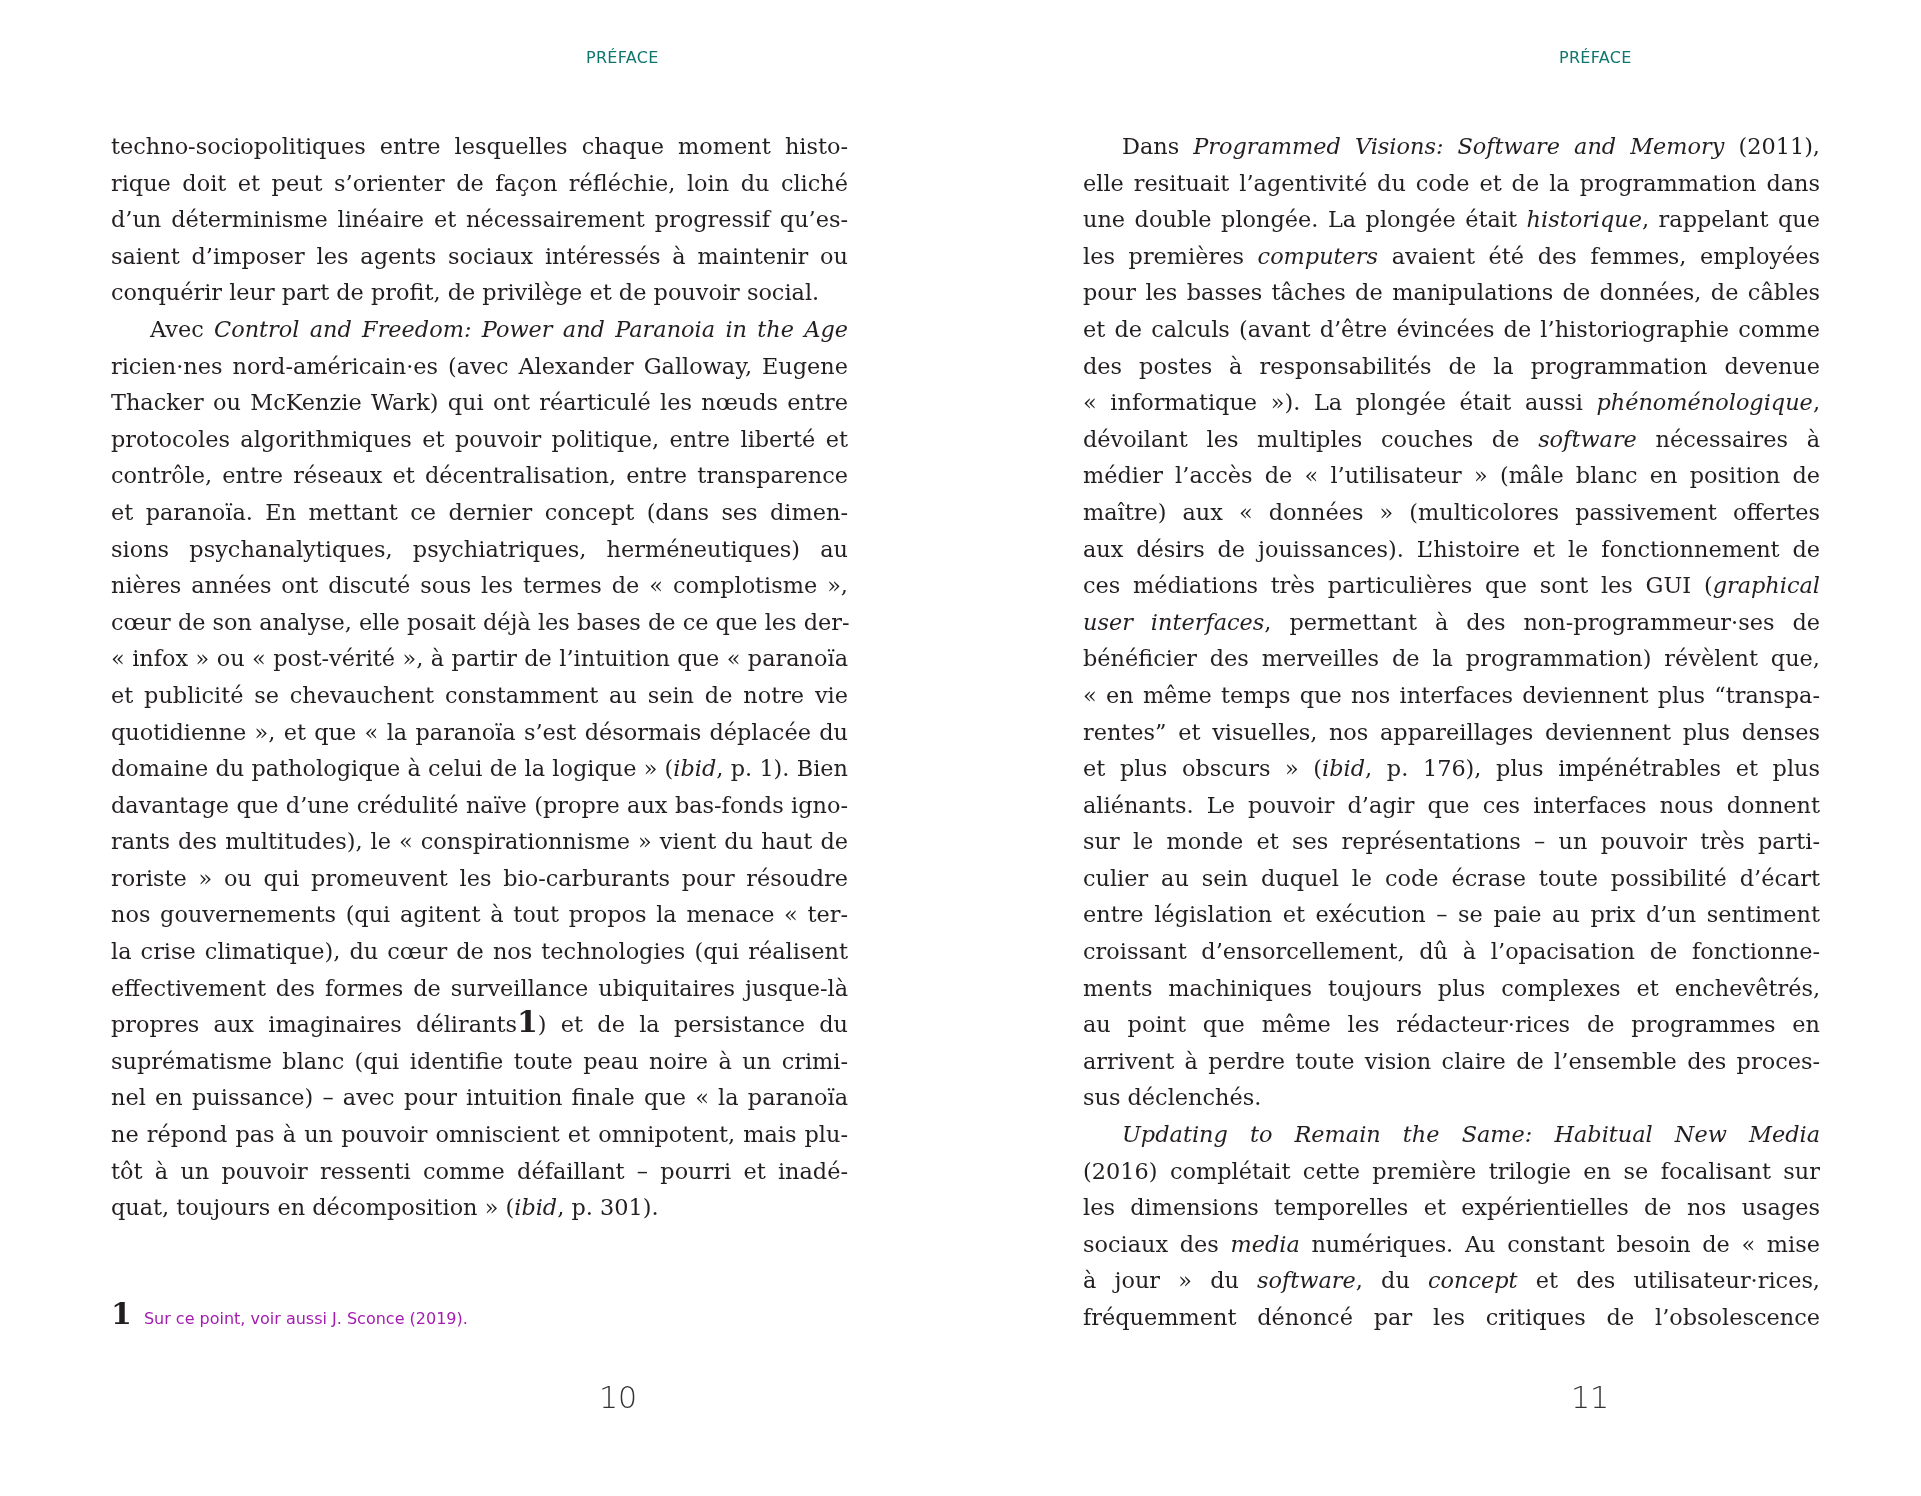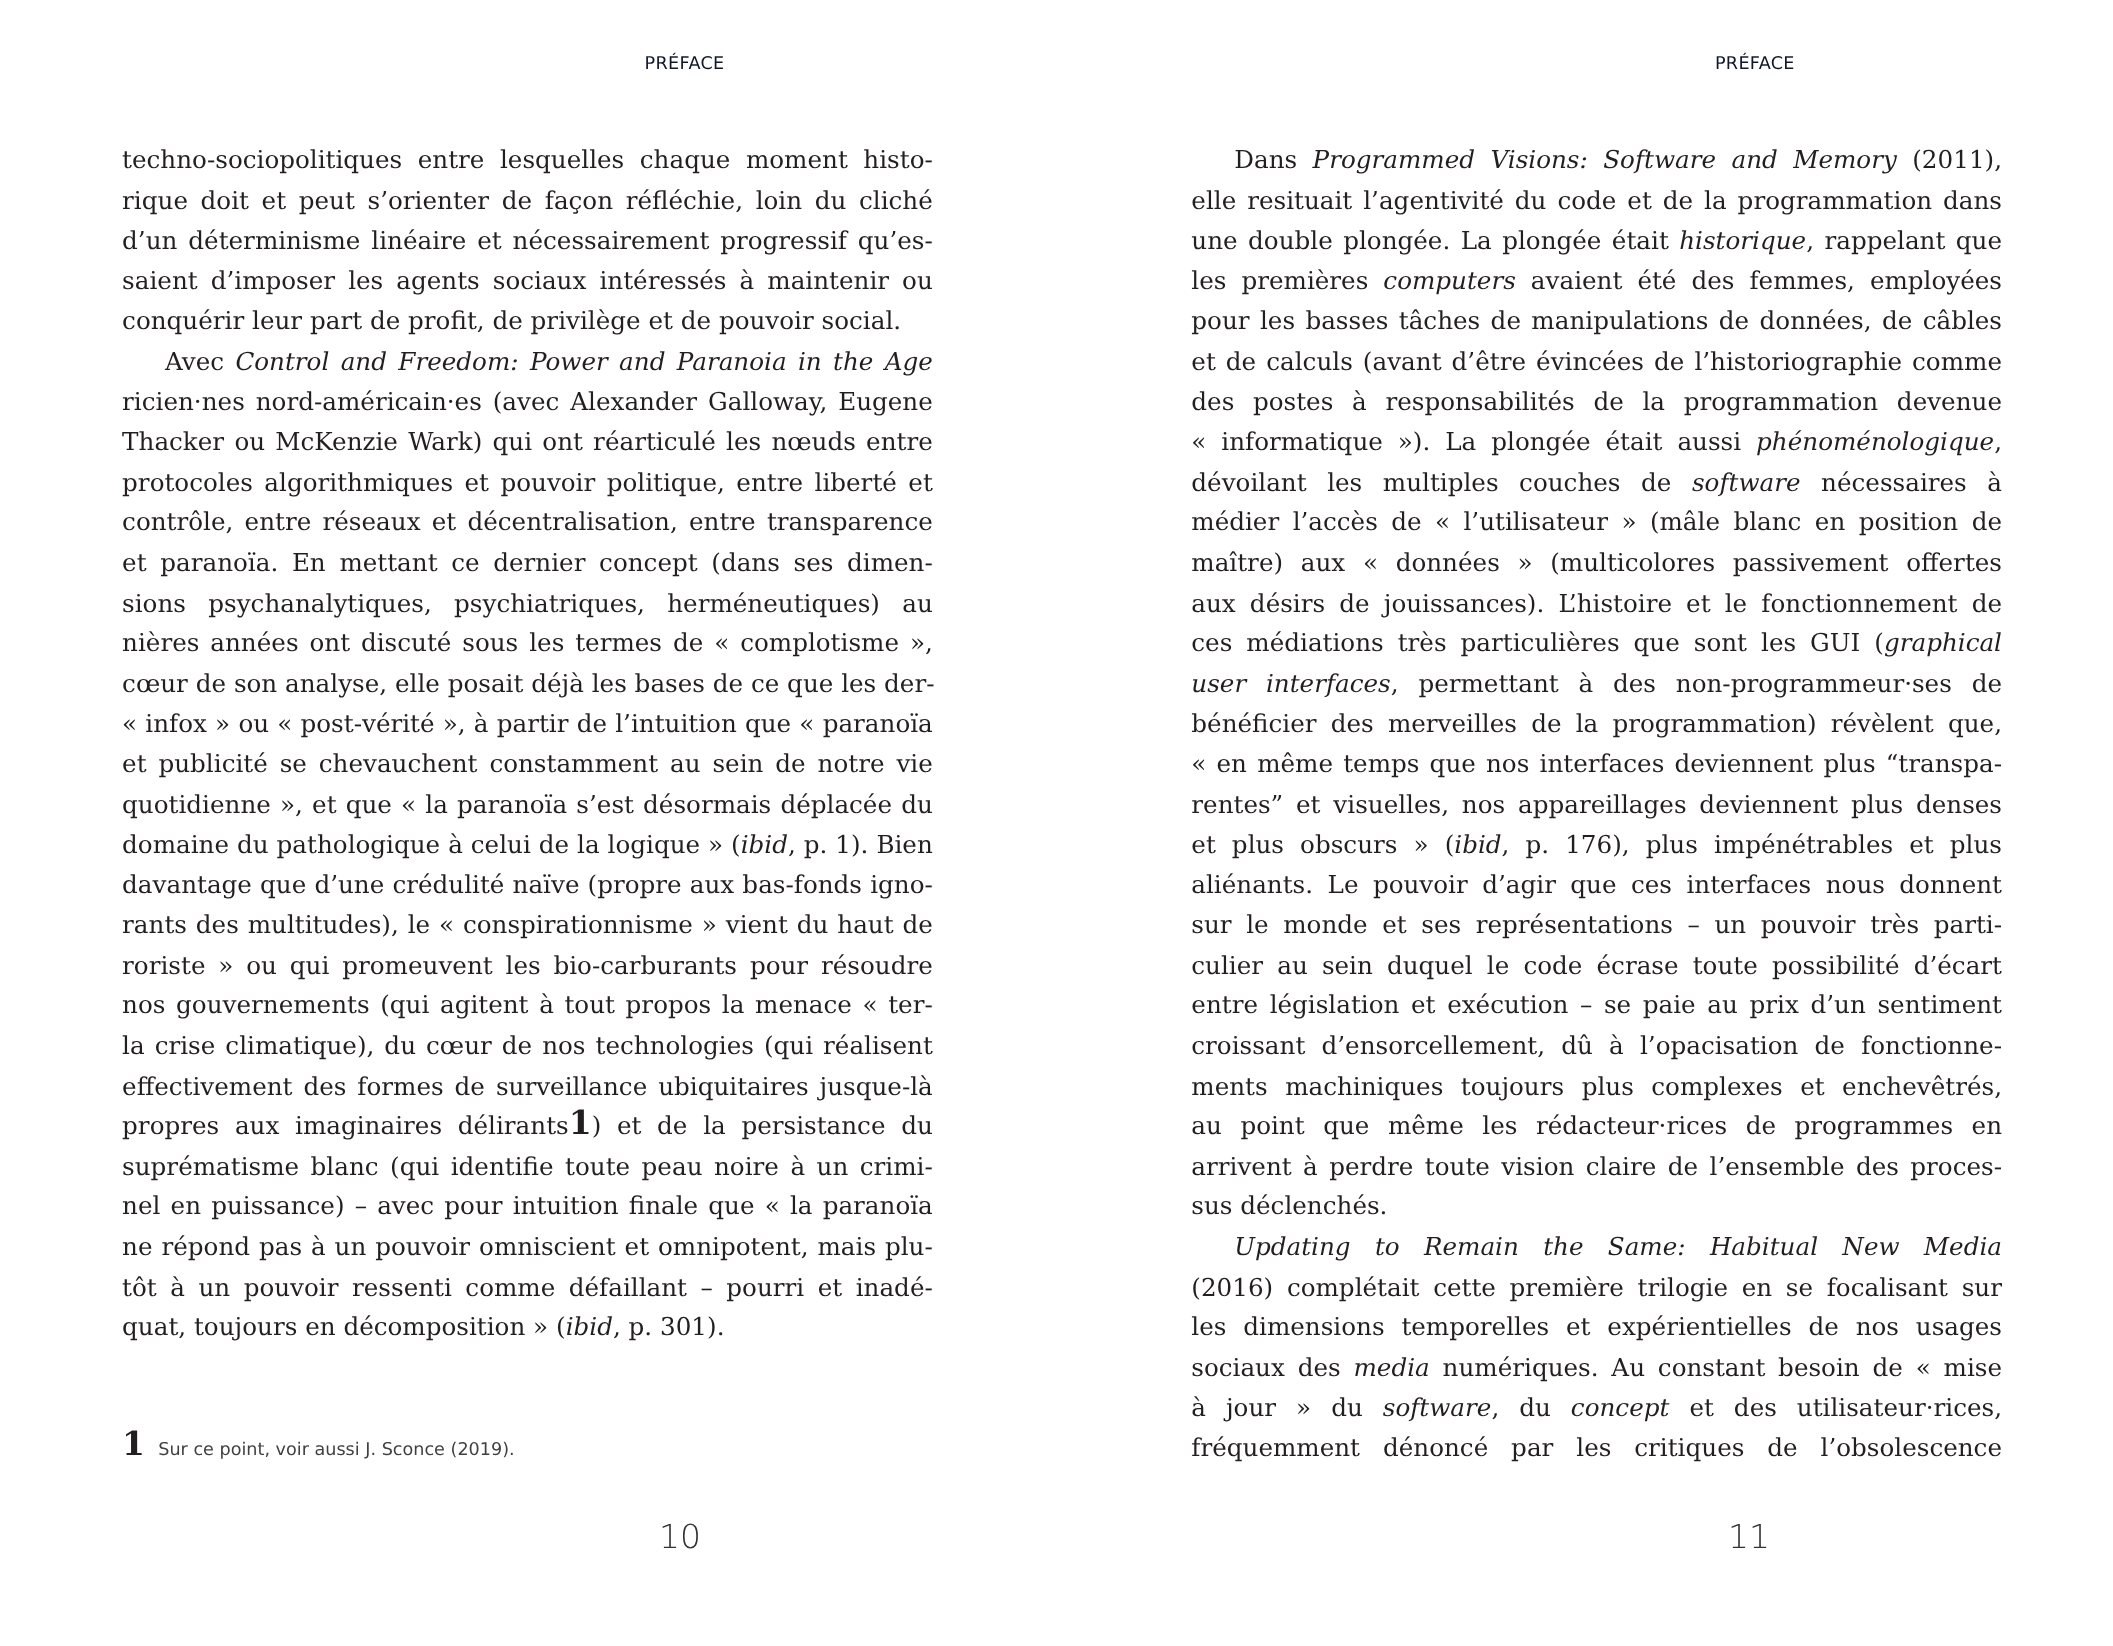--- a/index.html
+++ b/index.html
@@ -2,41 +2,41 @@
 <html><head>
 <meta charset="utf-8">
 <style>
   html, body { margin:0; padding:0; background:#ffffff; }
   body { width:1921px; height:1496px; position:relative; overflow:hidden; color:#231f20; }
   .page { position:absolute; top:0; height:1496px; }
   .page-left { left:0; width:960px; }
   .page-right { left:960px; width:961px; }
   .running-head {
     position:absolute; top:48px; font-family:"DejaVu Sans", sans-serif;
-    font-size:16px; letter-spacing:0.3px; color:#0f172a;
+    font-size:16px; letter-spacing:0.3px; color:#0f766e;
   }
   .page-left .running-head { left:586px; }
   .page-right .running-head { left:599px; }
   .body-text {
     position:absolute; top:128px;
     font-family:"DejaVu Serif", serif; font-size:22.4px; line-height:36.6px;
     text-align:justify; hyphens:manual;
   }
   .page-left .body-text { left:111px; width:737px; }
   .page-right .body-text { left:123px; width:737px; }
   .line { display:block; text-align:justify; text-align-last:justify; white-space:nowrap; height:36.6px; }
   .line.last { text-align-last:left; }
   .line.indent { padding-left:39px; }
   i { font-style:italic; }
   .fn-ref { font-family:"DejaVu Serif", serif; font-weight:bold; font-size:30px; line-height:0; }
   .footnote {
     position:absolute; left:111px; top:1296px; display:flex; align-items:baseline; gap:12px;
   }
   .fn-num { font-family:"DejaVu Serif", serif; font-weight:bold; font-size:30px; }
-  .fn-text { font-family:"DejaVu Sans", sans-serif; font-size:16px; color:#404040; }
+  .fn-text { font-family:"DejaVu Sans", sans-serif; font-size:16px; color:#a21caf; }
   .folio {
     position:absolute; top:1380px; font-family:"DejaVu Sans", sans-serif;
     font-size:30px; font-weight:300; color:#333;margin-left:14px;
   }
   .page-left .folio { left:585px; }
   .page-right .folio { left:597px; }
 </style>
 </head>
 <body>
 

